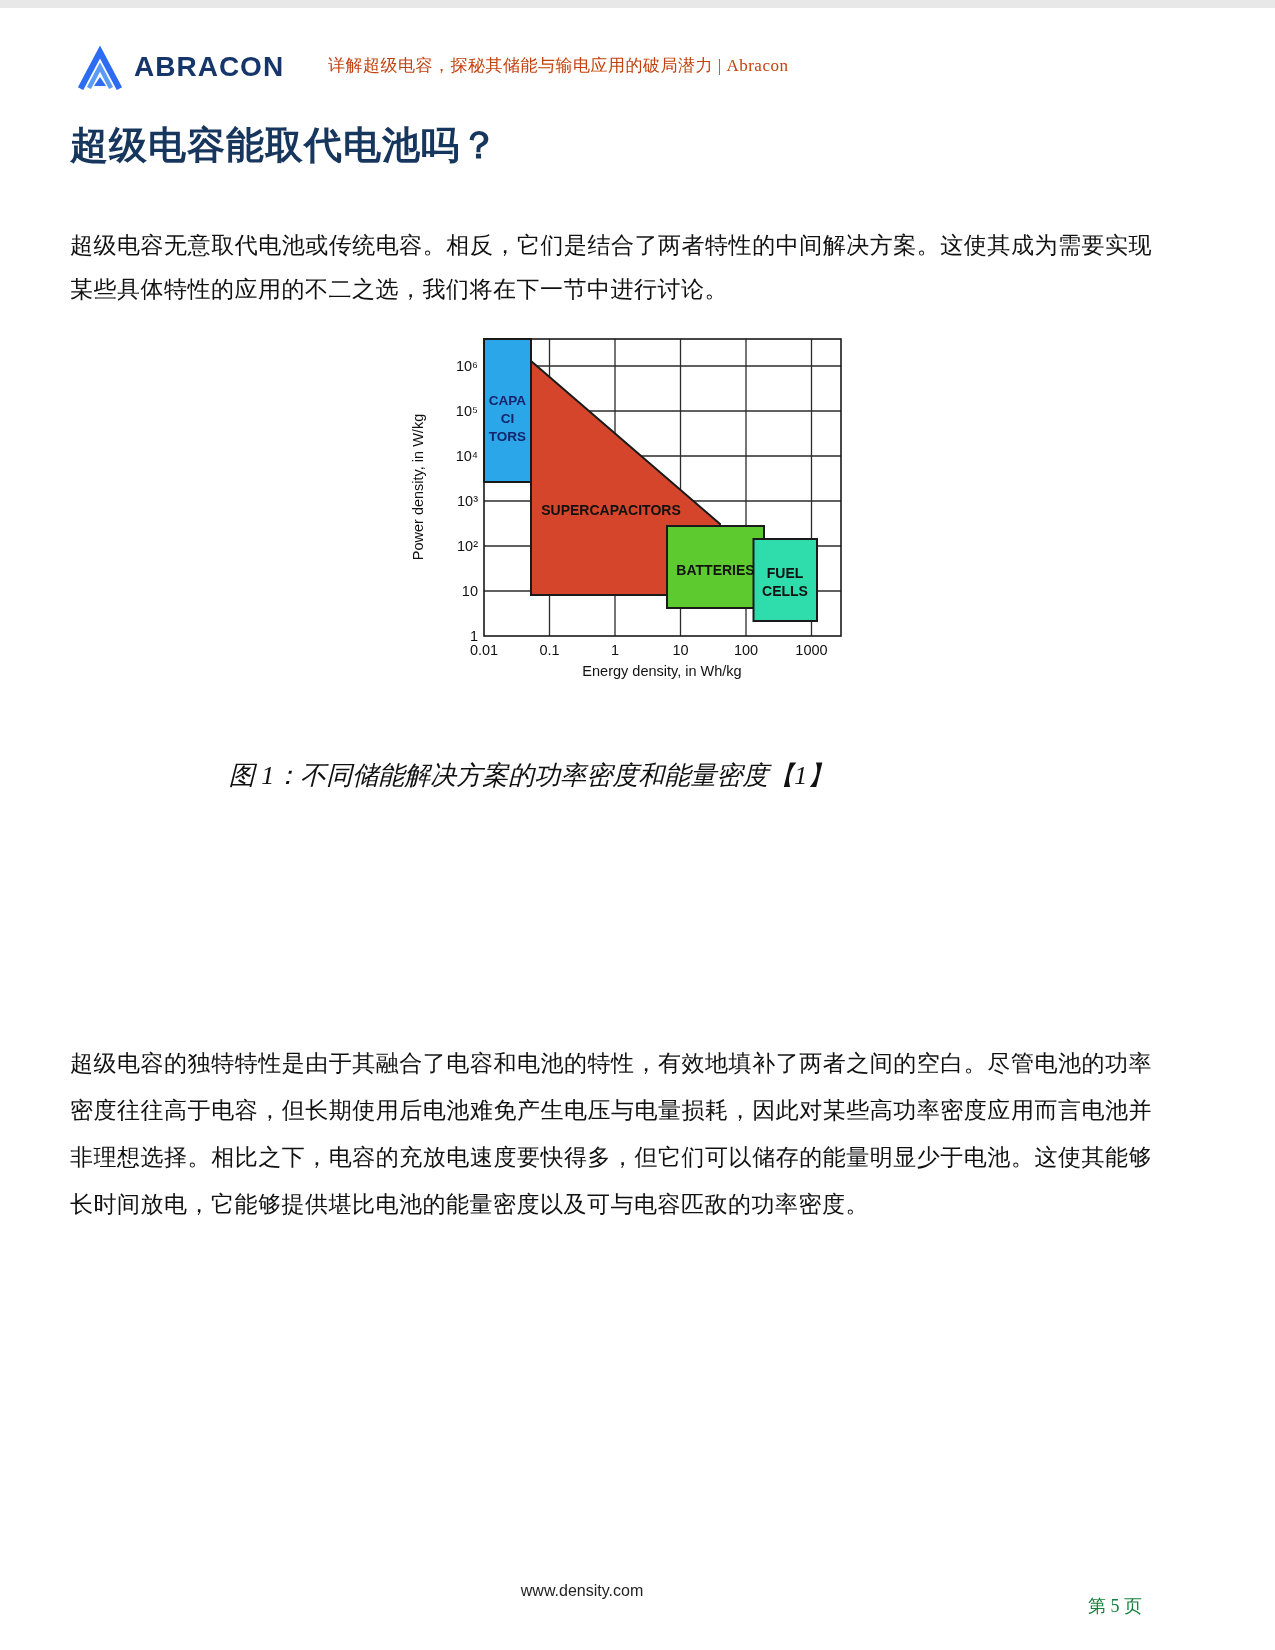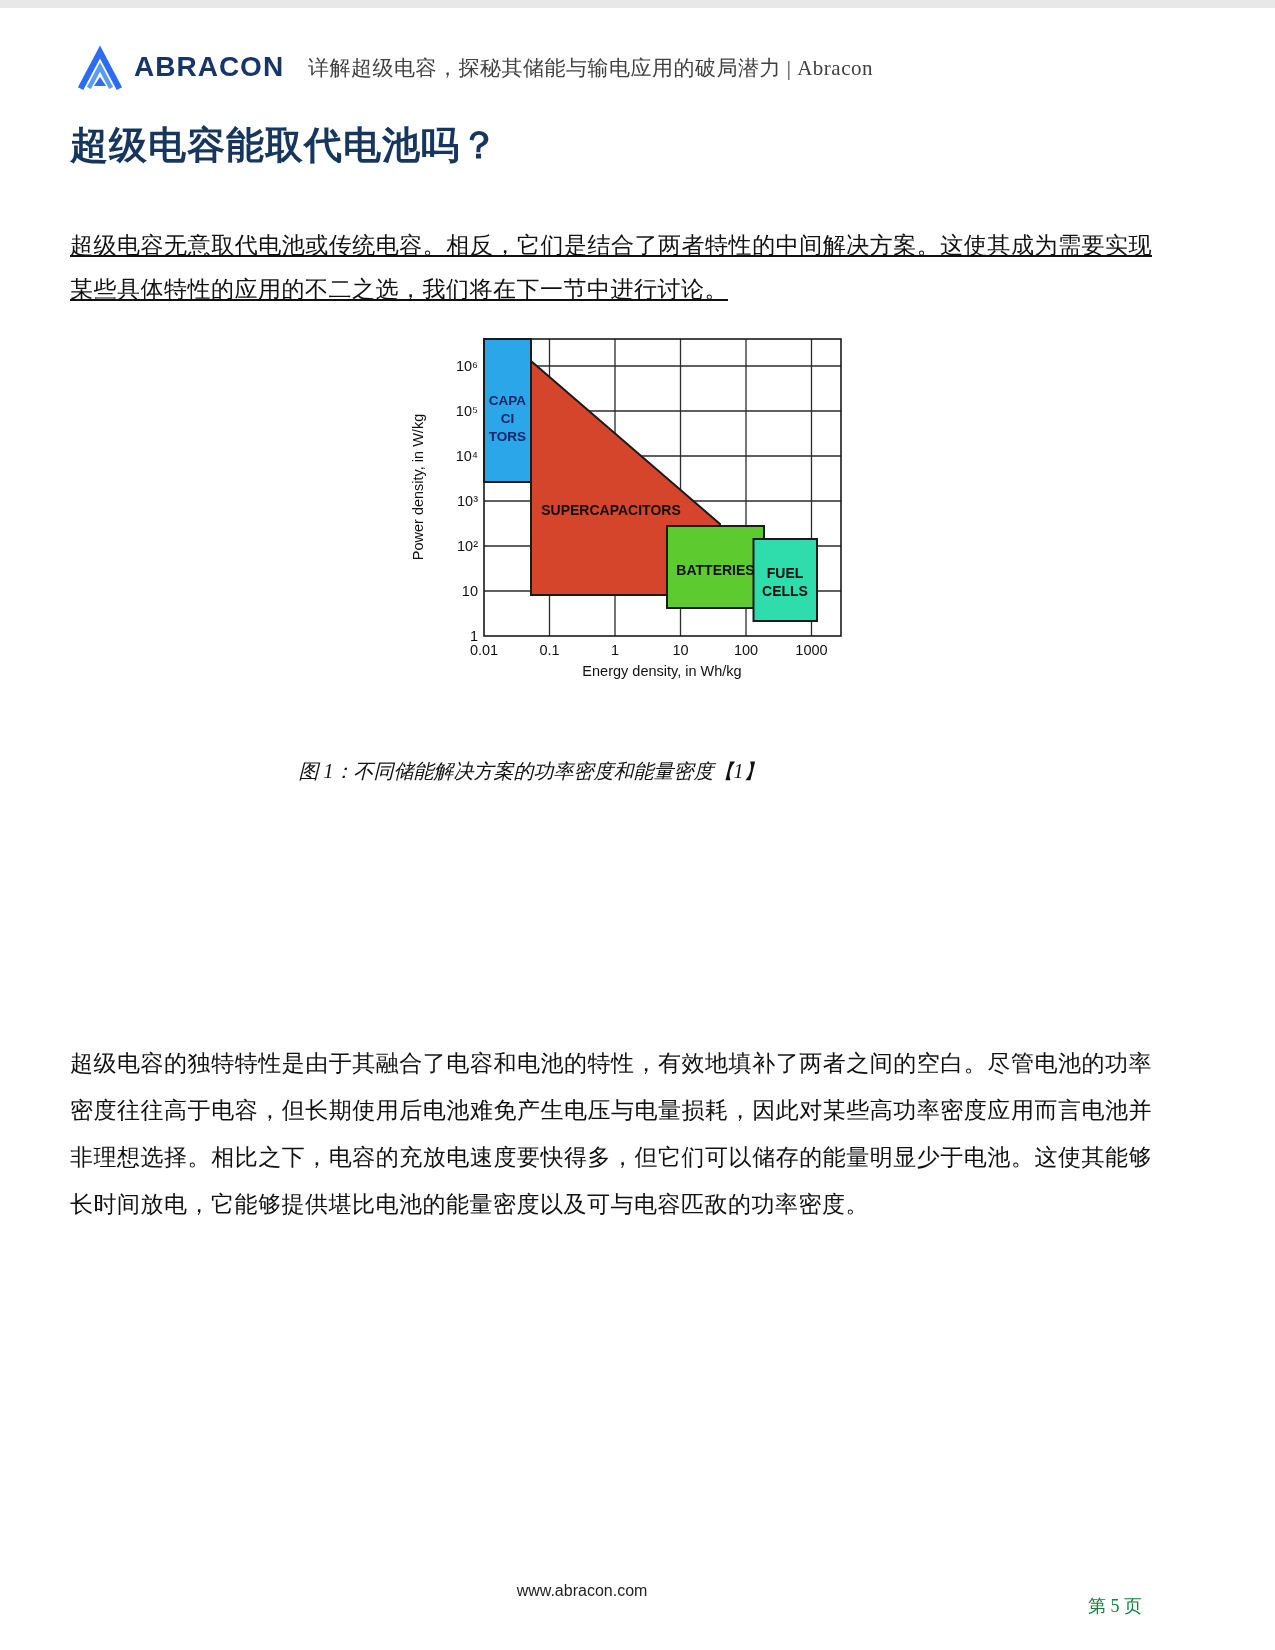--- a/index.html
+++ b/index.html
@@ -13,40 +13,40 @@
     overflow:hidden;
   }
   .abs{position:absolute;}
   
   .logo-wrap{left:76px;top:36px;display:flex;align-items:center;gap:10px;}
   .logo-text{
     font-family:"Liberation Sans","DejaVu Sans",sans-serif;
     font-weight:bold;font-size:28px;letter-spacing:1px;color:#15356B;
   }
   .header-title{
-    left:308px;top:46px;
-    font-size:21px;color:#404040;letter-spacing:0.5px;
+    left:328px;top:46px;
+    font-size:17px;color:#c2410c;letter-spacing:0.5px;
   }
   
   .h1{
     left:70px;top:112px;width:1100px;
     font-size:38px;font-weight:bold;color:#17365D;letter-spacing:1px;
   }
   .para{
     left:70px;width:1082px;
     font-size:23px;line-height:44px;color:#111;
     text-align:justify;letter-spacing:0.5px;
   }
   .p1{top:216px;}
   .p2{top:878px;line-height:47px;}
   .p3{top:1032px;line-height:47px;}
   .figure{left:398px;top:306px;width:450px;height:372px;}
   .caption{
     left:0;top:750px;width:1062px;
-    text-align:center;font-style:italic;font-size:20px;color:#111;
+    text-align:center;font-style:italic;font-size:26px;color:#111;
   }
   
   .chart-txt{font-family:"Liberation Sans","DejaVu Sans",sans-serif;fill:#111;}
   .tick{font-size:14.5px;}
   .axis-label{font-size:14.5px;}
   .region-label{font-weight:bold;font-size:14px;}
   .cap-label{font-weight:bold;font-size:13.5px;fill:#16246B;}
   
   .footer-url{
     left:0;top:1574px;width:1164px;text-align:center;
@@ -68,21 +68,21 @@
       <path d="M6 42 L24 8 L42 42" fill="none" stroke="#2B6CF2" stroke-width="6" stroke-linecap="square"></path>
       <path d="M14 42 L24 23 L34 42" fill="none" stroke="#5B9BF5" stroke-width="4.5" stroke-linecap="square"></path>
       <path d="M24 33 L30 42 L18 42 Z" fill="#2B6CF2"></path>
     </svg>
     <span class="logo-text">ABRACON</span>
   </div>
   <div class="abs header-title">详解超级电容，探秘其储能与输电应用的破局潜力 | Abracon</div>
 
   <h1 class="abs h1" style="margin:0;">超级电容能取代电池吗？</h1>
 
-  <p class="abs para p1" style="margin:0;text-decoration:underline;">超级电容无意取代电池或传统电容。相反，它们是结合了两者特性的中间解决方案。这使其成为需要实现某些具体特性的应用的不二之选，我们将在下一节中进行讨论。</p>
+  <p class="abs para p1" style="margin:0;">超级电容无意取代电池或传统电容。相反，它们是结合了两者特性的中间解决方案。这使其成为需要实现某些具体特性的应用的不二之选，我们将在下一节中进行讨论。</p>
 
   <svg class="abs figure" viewBox="0 0 450 372">
 
     <rect x="86" y="25" width="357" height="297" fill="#ffffff" stroke="none"></rect>
 
     <g stroke="#2b2b2b" stroke-width="1.3">
       <line x1="86" y1="52" x2="443" y2="52"></line>
       <line x1="86" y1="97" x2="443" y2="97"></line>
       <line x1="86" y1="142" x2="443" y2="142"></line>
       <line x1="86" y1="187" x2="443" y2="187"></line>
@@ -135,16 +135,16 @@
     </g>
 
     <text class="chart-txt axis-label" x="264" y="362" text-anchor="middle">Energy density, in Wh/kg</text>
     <text class="chart-txt axis-label" transform="rotate(-90 25 173)" x="25" y="173" text-anchor="middle">Power density, in W/kg</text>
   </svg>
 
   <div class="abs caption">图 1：不同储能解决方案的功率密度和能量密度【1】</div>
 
   <p class="abs para p3" style="margin:0;">超级电容的独特特性是由于其融合了电容和电池的特性，有效地填补了两者之间的空白。尽管电池的功率密度往往高于电容，但长期使用后电池难免产生电压与电量损耗，因此对某些高功率密度应用而言电池并非理想选择。相比之下，电容的充放电速度要快得多，但它们可以储存的能量明显少于电池。这使其能够长时间放电，它能够提供堪比电池的能量密度以及可与电容匹敌的功率密度。</p>
 
-  <div class="abs footer-url">www.abracon.com</div>
+  <div class="abs footer-url">www.density.com</div>
   <div class="abs footer-page">第 5 页</div>
 
 </div>
 
 </body></html>

